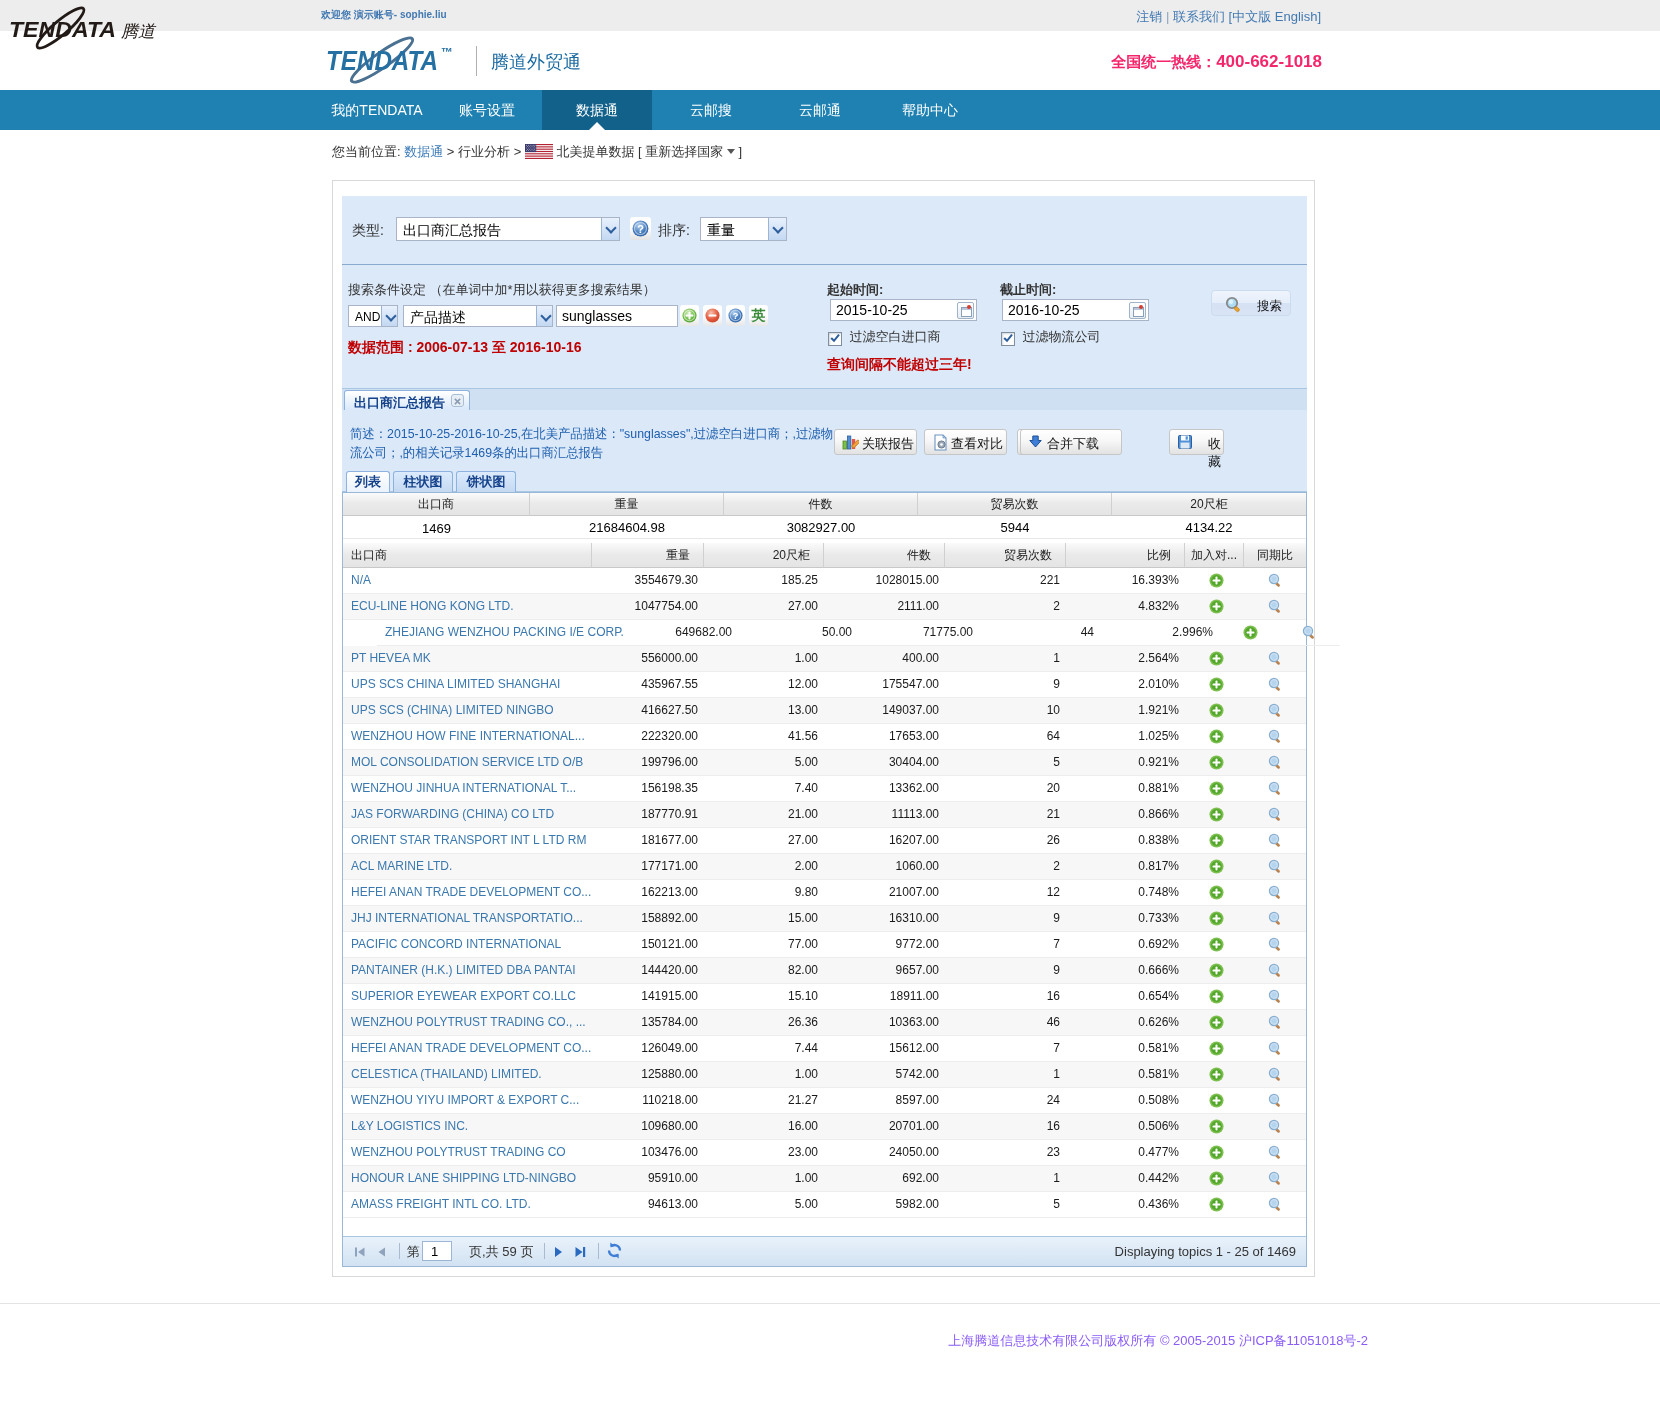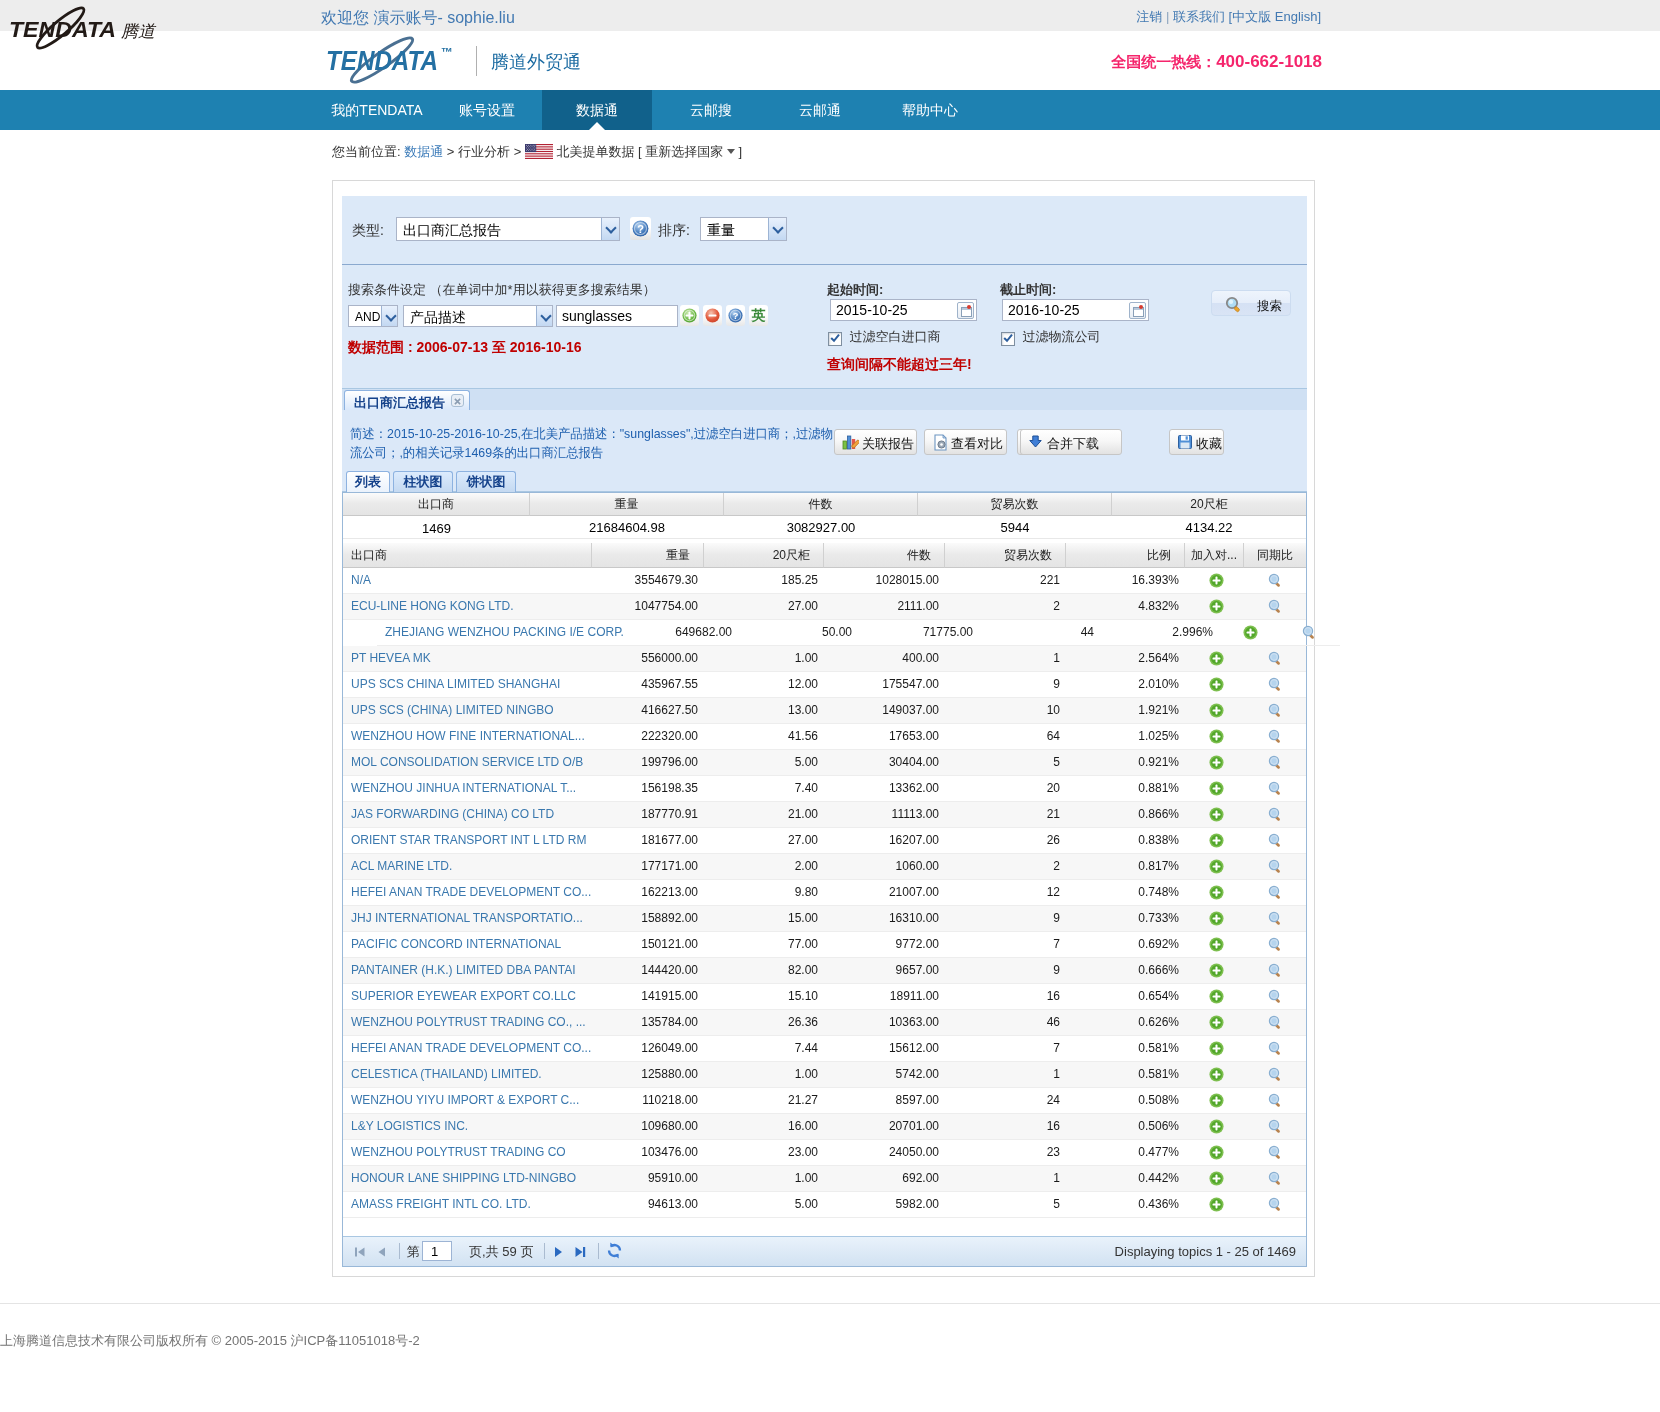--- a/index.html
+++ b/index.html
@@ -1,20 +1,20 @@
 <!DOCTYPE html>
 <html><head>
 <meta charset="utf-8">
 <style>
 * { margin:0; padding:0; box-sizing:border-box; }
 html,body { width:1660px; height:1412px; background:#fff; font-family:"Liberation Sans",sans-serif; position:relative; }
 
 
 #topbar { position:absolute; left:0; top:0; width:1660px; height:31px; background:#ededed; }
-#welcome { position:absolute; left:321px; top:8px; font-size:16px; color:#4279b2; }
+#welcome { position:absolute; left:321px; top:8px; font-size:10px; color:#4279b2;font-weight:bold; }
 #toplinks { position:absolute; right:339px; top:8px; font-size:13px; color:#4279b2; white-space:nowrap; }
 #logoblack { position:absolute; left:6px; top:2px; }
 #logoblue { position:absolute; left:324px; top:36px; }
 #sep1 { position:absolute; left:476px; top:46px; width:1px; height:30px; background:#b0b0b0; }
 #prodname { position:absolute; left:491px; top:50px; font-size:18px; color:#1a6aa1; }
 #hotline { position:absolute; right:338px; top:52px; font-size:15px; font-weight:bold; color:#f5256c; white-space:nowrap; }
 #hotline b { font-size:17px; letter-spacing:0px; }
 
 
 #nav { position:absolute; left:0; top:90px; width:1660px; height:40px; background:#1e81b1; }
@@ -82,21 +82,21 @@
 .dnum { position:absolute; top:5px; font-size:12px; color:#1a1a1a; text-align:right; }
 .dico { position:absolute; top:5px; }
 
 #pager { position:absolute; left:343px; top:1236px; width:963px; height:30px; background:linear-gradient(#e9f2fb,#d2e2f2); border-top:1px solid #a9c7e2; }
 #pager .pl { position:absolute; left:10px; top:0; height:30px; line-height:30px; font-size:13px; color:#333; }
 #pager .pr { position:absolute; right:10px; top:0; height:30px; line-height:30px; font-size:13px; color:#333; }
 #pginp { position:absolute; left:79px; top:4px; width:30px; height:20px; background:#fff; border:1px solid #9db4d4; font-size:13px; padding-left:8px; line-height:20px; }
 .psep { display:inline-block; width:1px; height:16px; background:#aabbd0; vertical-align:-3px; margin:0 7px; }
 
 #footdiv { position:absolute; left:0; top:1303px; width:1660px; height:1px; background:#e4e4e4; }
-#foottext { position:absolute; left:0; top:1332px; width:1368px; text-align:left; font-size:13px; color:#737373; }
+#foottext { position:absolute; left:0; top:1332px; width:1368px; text-align:right; font-size:13px; color:#8b5cf6; }
 </style>
 </head>
 <body>
 <div id="topbar"></div>
 <div id="welcome">欢迎您 演示账号- sophie.liu</div>
 <div id="toplinks">注销 <span style="color:#8aa2bd">|</span> 联系我们 [中文版 English]</div>
 
 <svg id="logoblack" width="230" height="52" viewBox="0 0 230 52">
   <ellipse cx="54.5" cy="26" rx="30" ry="7" fill="none" stroke="#221a16" stroke-width="2.8" transform="rotate(-40 54.5 26)"></ellipse>
   <text x="3" y="35" font-size="22" font-weight="bold" font-style="italic" fill="#221a16" font-family="Liberation Sans" textLength="107" lengthAdjust="spacingAndGlyphs">TENDATA</text>
@@ -307,21 +307,21 @@
       </svg></span>
     <span class="tx" style="left:26px;">合并下载</span>
   </div>
 <div class="tbtn" style="left:1169px;width:55px;">
     <span class="ic"><svg width="16" height="16" viewBox="0 0 16 16">
         <rect x="1.5" y="1.5" width="13" height="13" rx="1" fill="#4f8fd6" stroke="#2d5f9e" stroke-width="1"></rect>
         <rect x="4" y="1.5" width="8" height="5" fill="#fff"></rect>
         <rect x="8.6" y="2.3" width="2.2" height="3.4" fill="#4f8fd6"></rect>
         <rect x="3.5" y="8.5" width="9" height="6" fill="#dce8f4"></rect>
       </svg></span>
-    <span class="tx" style="left:26px;">收藏</span>
+    <span class="tx" style="left:38px;">收藏</span>
   </div>
 
 <div id="charttabs"></div>
 <div class="ctab on" style="left:346px;width:44px;">列表</div>
 <div class="ctab" style="left:393px;width:60px;">柱状图</div>
 <div class="ctab" style="left:456px;width:60px;">饼状图</div>
 
 <div id="grid"></div>
 <div class="hrow" style="top:493px;height:23px;">
 <div class="hcell hc" style="left:0;width:187px;line-height:22px;">出口商</div>

